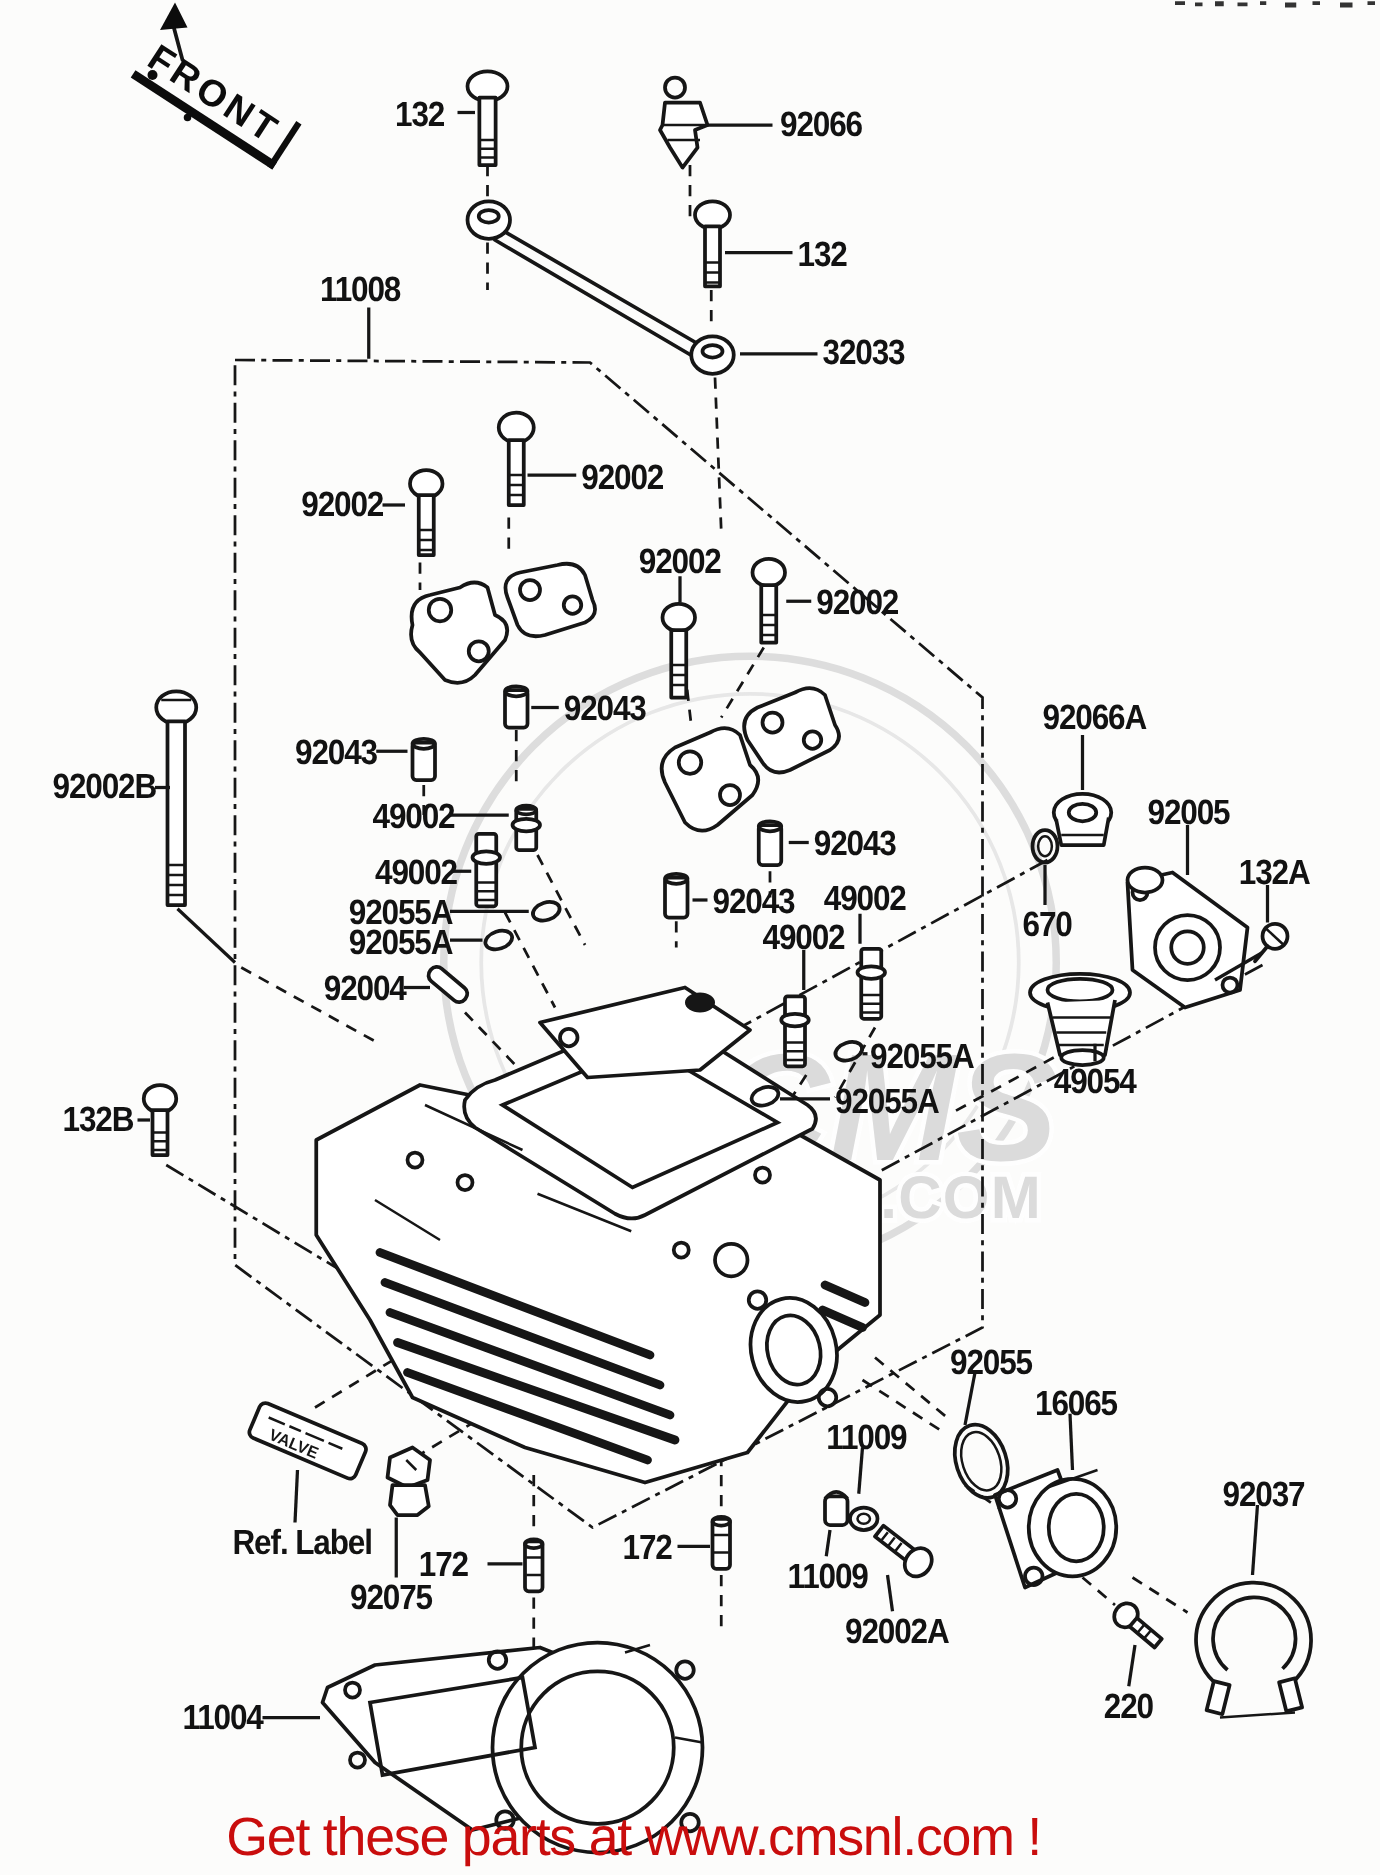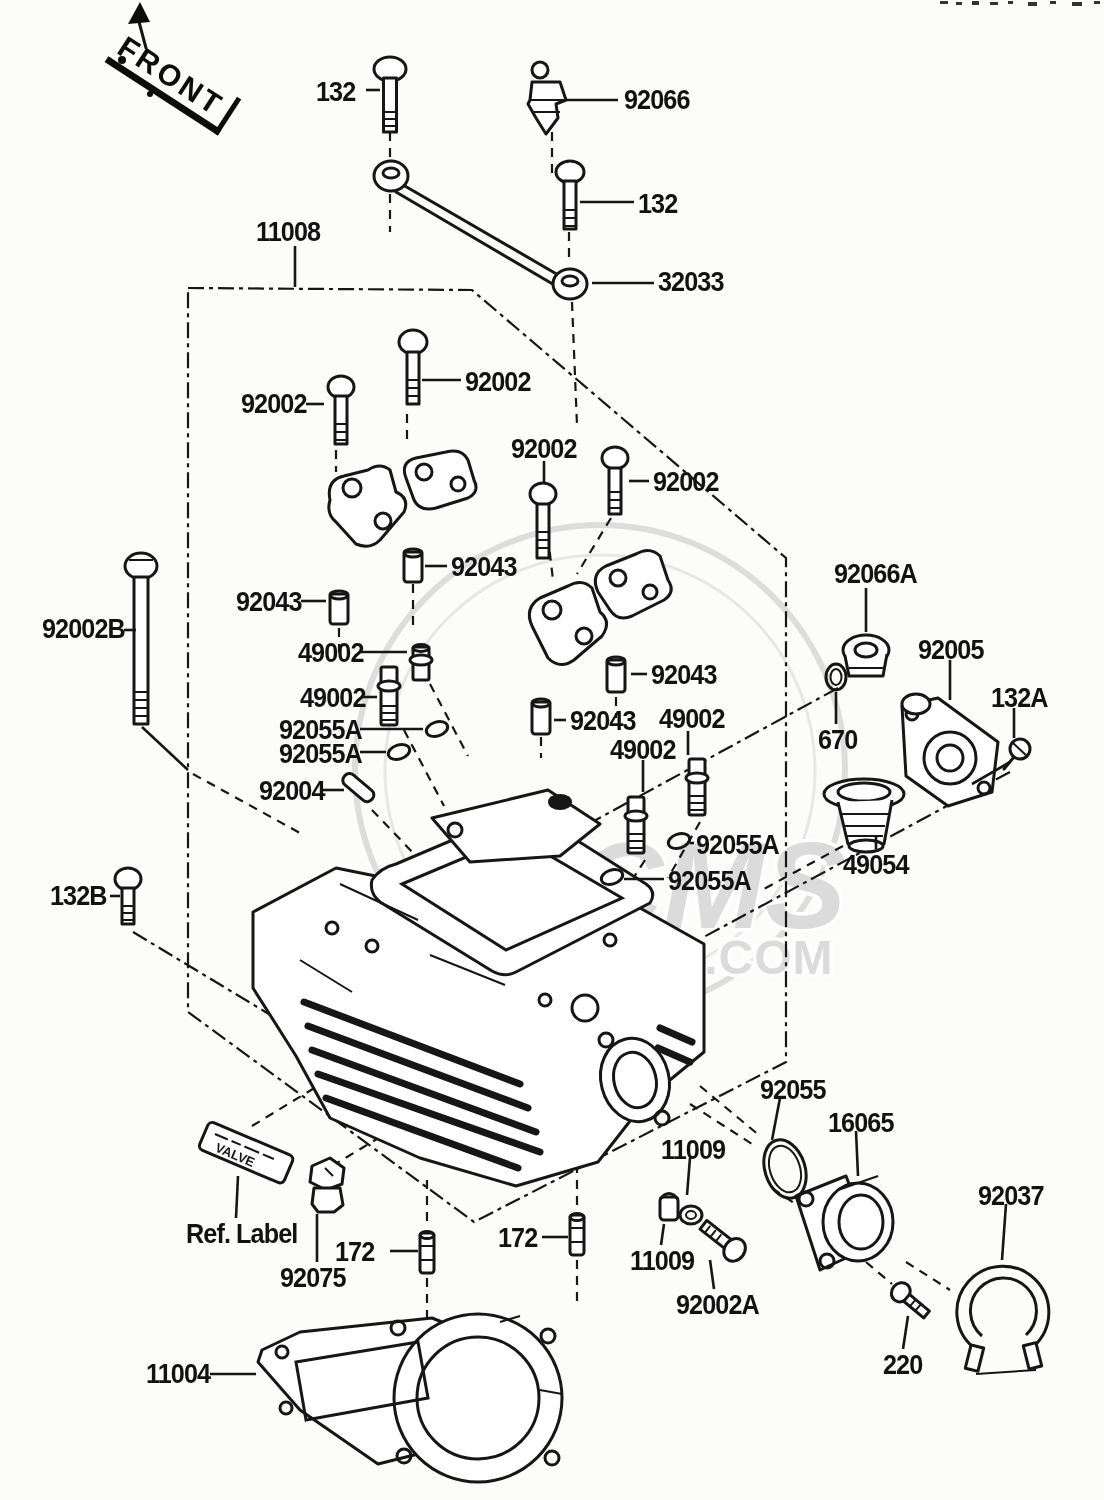--- a/index.html
+++ b/index.html
@@ -390,13 +390,14 @@
       <div class="plabel" style="left: 661px; top: 1136px;">11009</div>
       <div class="plabel" style="left: 630px; top: 1247px;">11009</div>
       <div class="plabel" style="left: 676px; top: 1291px;">92002A</div>
       <div class="plabel" style="left: 883px; top: 1351px;">220</div>
       <div class="plabel" style="left: 335px; top: 1238px;">172</div>
       <div class="plabel" style="left: 498px; top: 1224px;">172</div>
       <div class="plabel" style="left: 280px; top: 1264px;">92075</div>
       <div class="plabel" style="left: 186px; top: 1220px;">Ref. Label</div>
       <div class="plabel" style="left: 146px; top: 1360px;">11004</div>
     </div>
+  <div id="footer-banner">Get these parts at www.cmsnl.com !</div>
 </div>
 
 </body></html>

